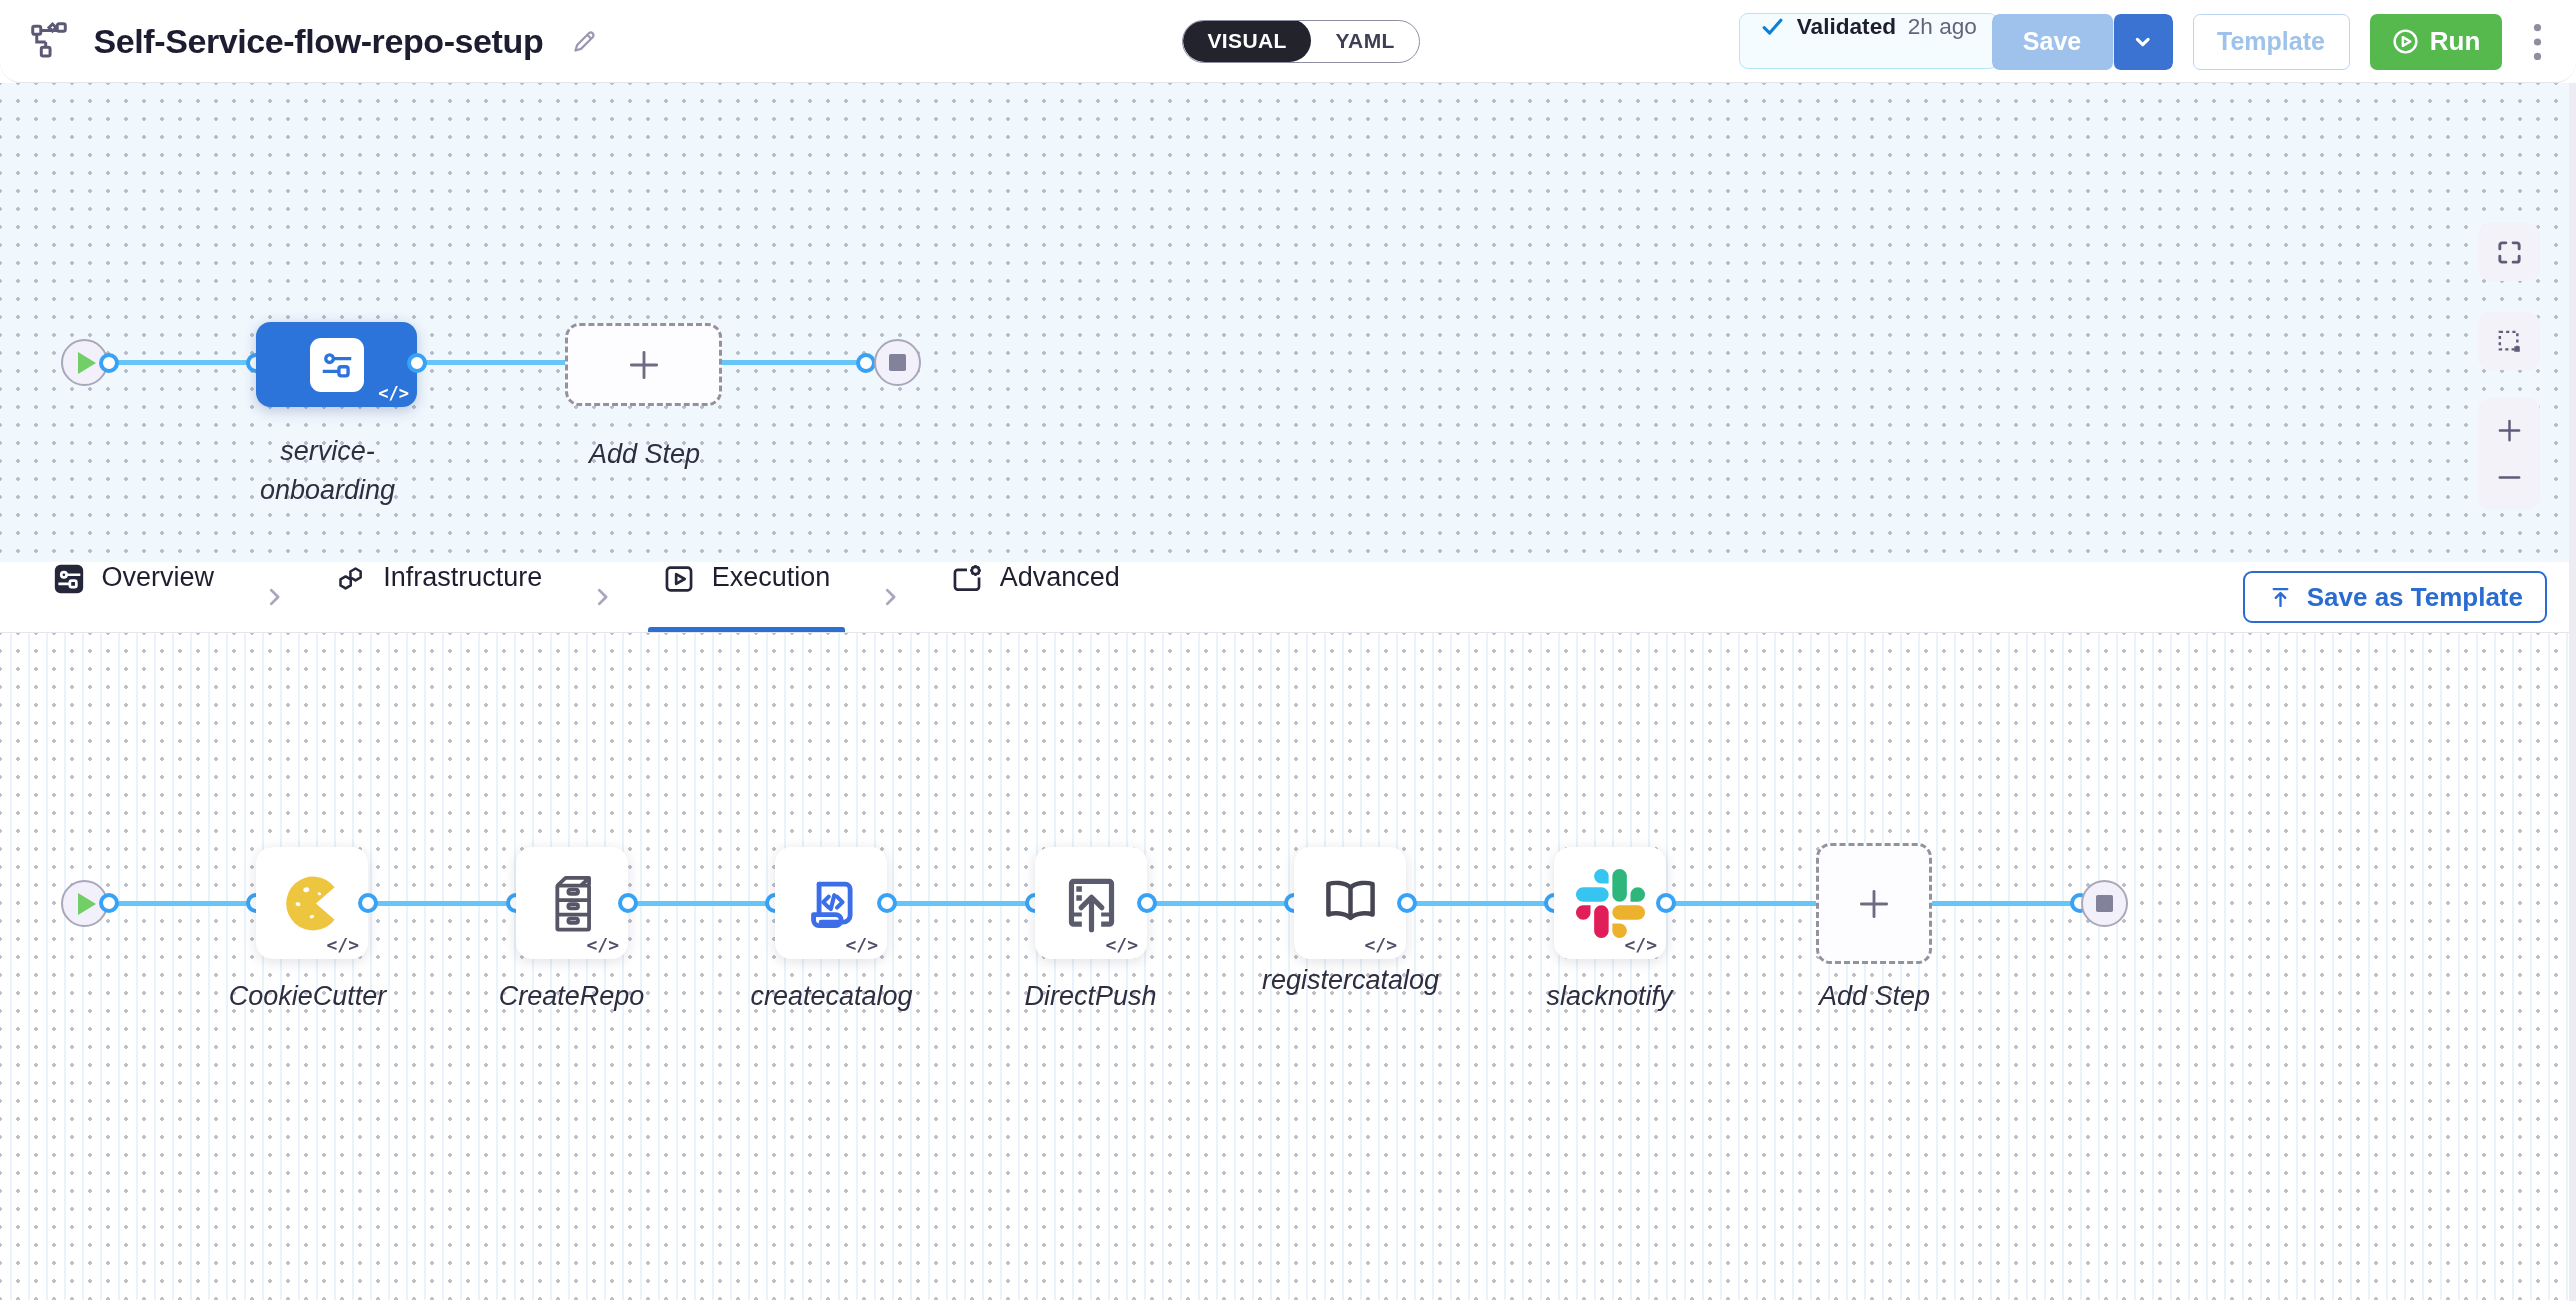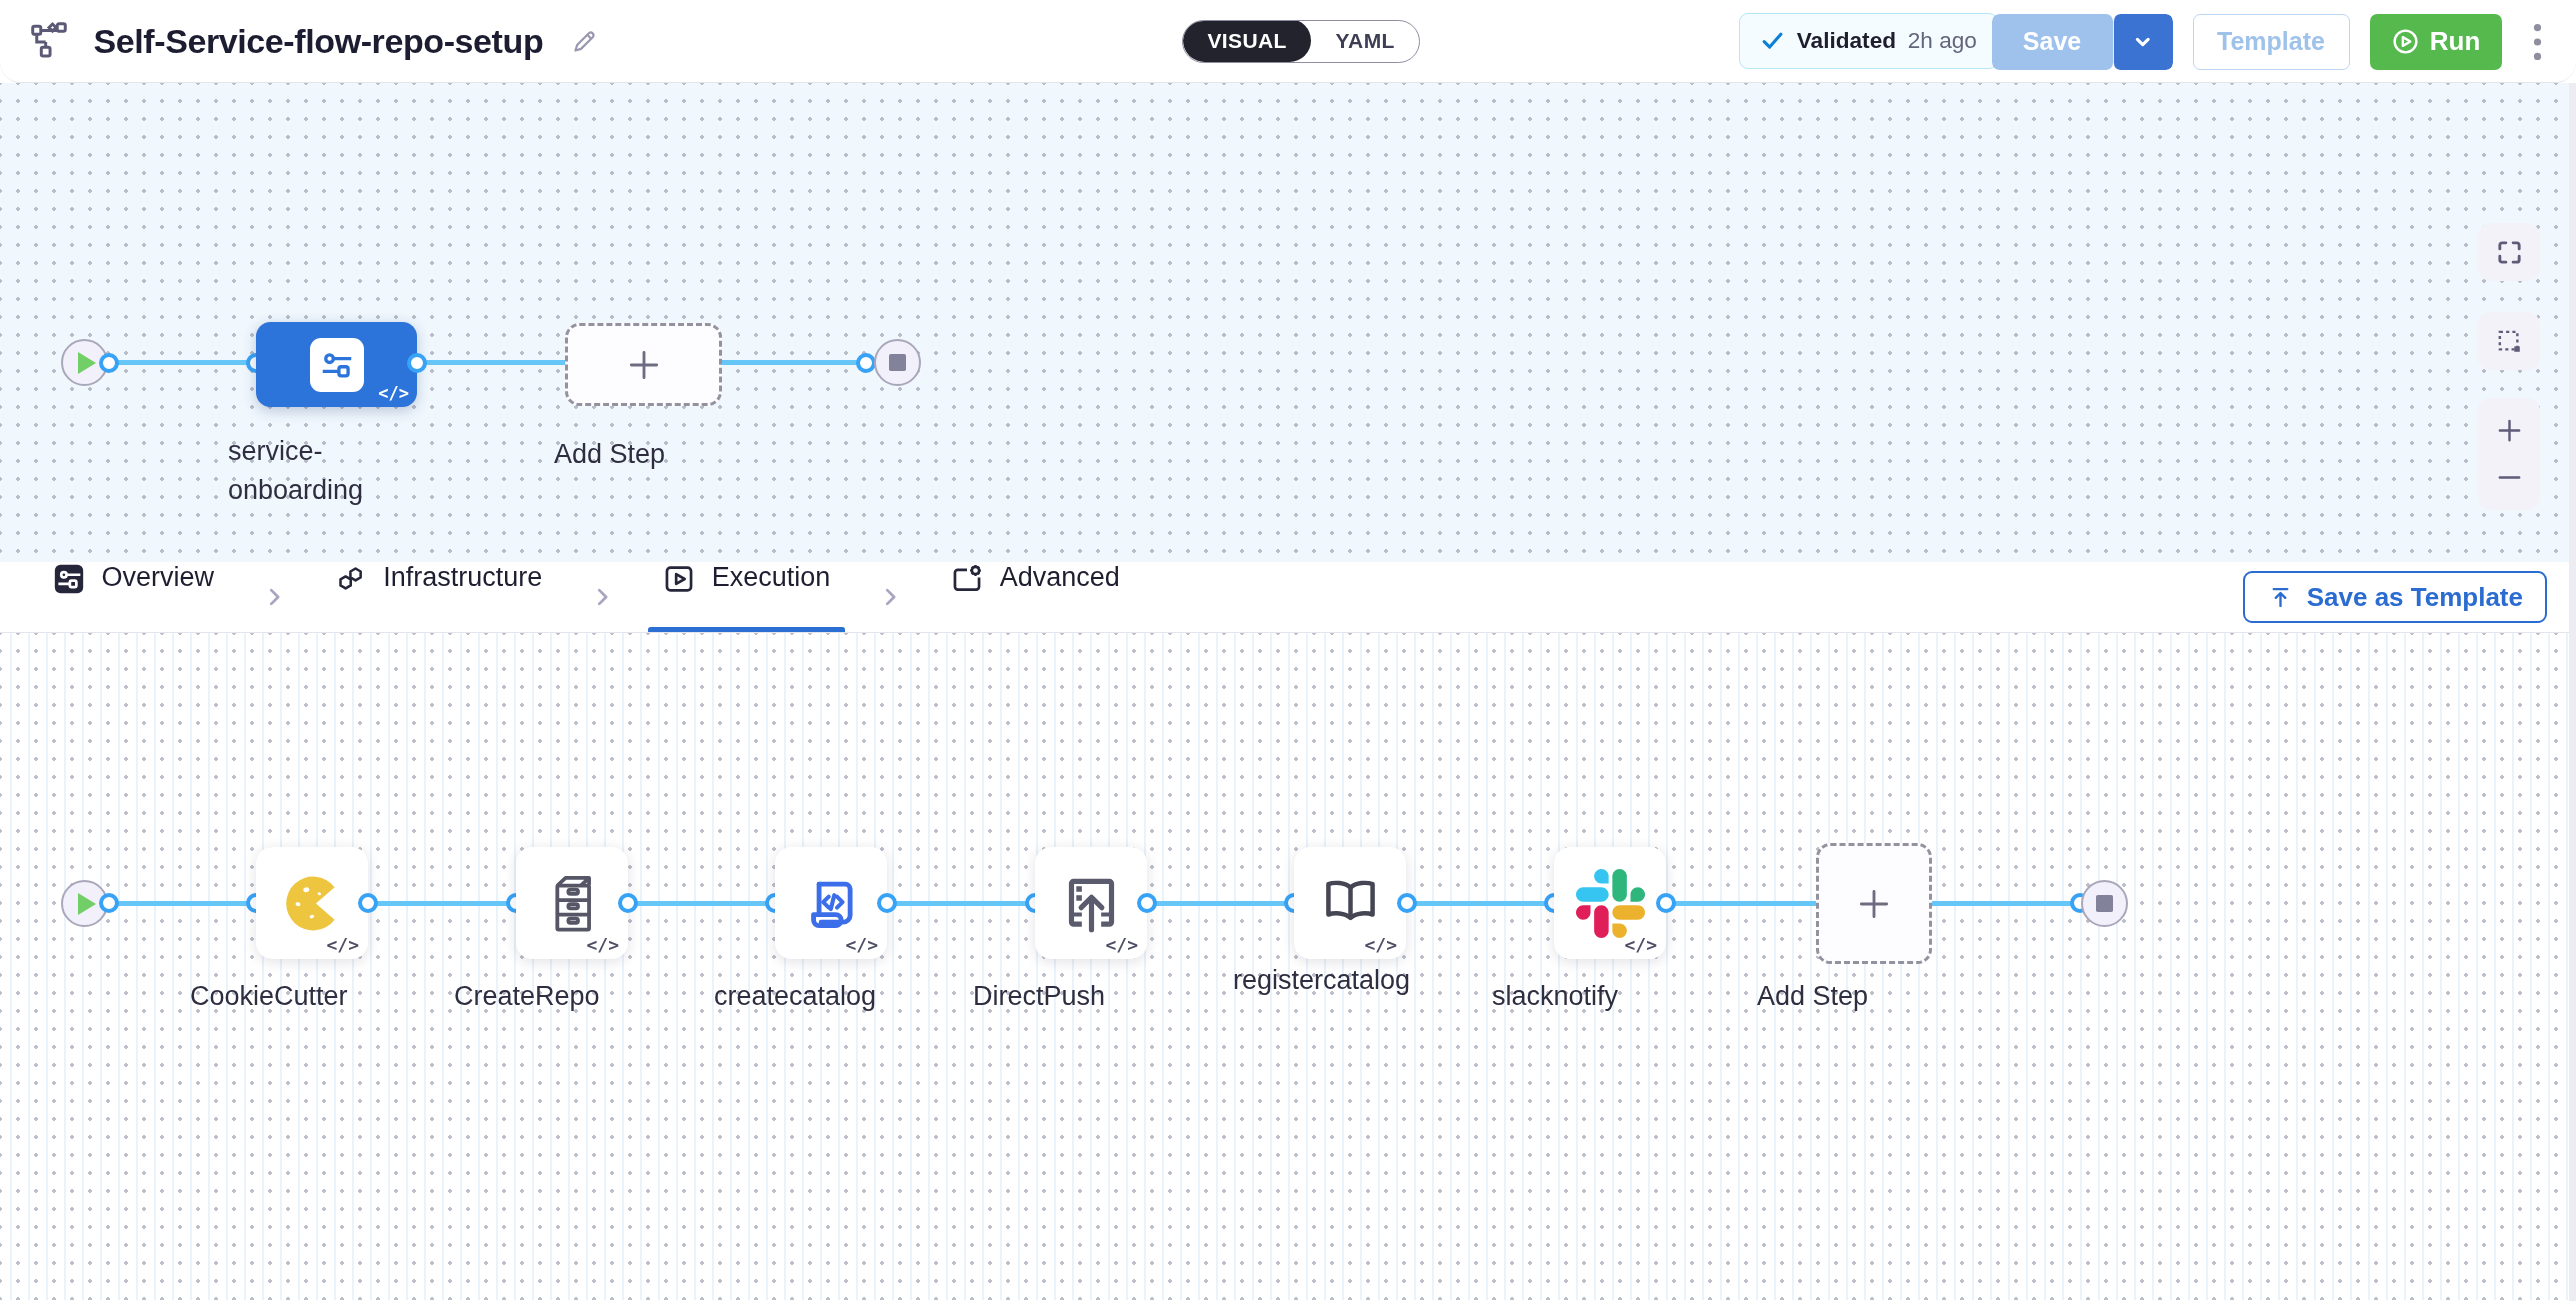--- a/index.html
+++ b/index.html
@@ -14,21 +14,21 @@
   .page-title { font-size:34px; font-weight:700; color:#1D1D32; margin-left:23.5px; letter-spacing:-0.4px; }
   .pencil { width:29px; height:29px; color:#9A98B0; margin-left:27px; cursor:pointer; }
 
   .mode-toggle { position:absolute; left:1182px; top:20px; height:43px; border:1.8px solid #8F8DA2;
     border-radius:22px; background:#fff; display:flex; align-items:flex-end; overflow:hidden; }
   .mode-seg { height:43px; display:flex; align-items:center; padding:0 24.4px; font-size:21px;
     font-weight:700; letter-spacing:0.4px; color:#3E3E54; cursor:pointer; margin-top:-1.8px; }
   .mode-seg.active { background:#23232E; color:#fff; border-radius:22px; }
 
   .validated { position:absolute; left:1739px; top:12.7px; height:56px; background:#F5FCFF;
-    border:1.8px solid #B5E6F8; border-radius:9px; display:flex; align-items:center;
+    border:1.8px solid #B5E6F8; border-radius:9px; display:flex; align-items:flex-start;
     padding:0 20px; gap:11.8px; }
   .validated .check { width:25px; height:25px; color:#0B80D4; }
   .validated .v-label { font-size:22.6px; font-weight:700; color:#1E1E2E; }
   .validated .v-time { font-size:22.6px; color:#64647A; }
 
   .actions { position:absolute; right:23.5px; top:13.6px; display:flex; align-items:center; gap:20px; }
   .btn { border:none; border-radius:7.2px; font-family:inherit; font-weight:700; cursor:pointer;
     display:flex; align-items:center; justify-content:center; }
   .save-split { display:flex; height:56px; border-radius:7.2px; overflow:hidden; }
   .save-main { width:121px; height:56px; background:#9FC2ED; color:#fff; font-size:25px; }
@@ -65,21 +65,21 @@
   .stage-node .icon-box { width:54px; height:54px; background:#fff; border-radius:11px;
     display:flex; align-items:center; justify-content:center; color:#2C74DA; }
   .stage-node .icon-box svg { width:38px; height:38px; }
   .code-badge { position:absolute; right:8.1px; bottom:3.6px; font-family:"DejaVu Sans Mono", monospace;
     font-size:17px; font-weight:700; color:#fff; }
 
   .add-box { position:absolute; background:#FDFDFF; border:3.6px dashed #94929F; border-radius:14.5px;
     display:flex; align-items:center; justify-content:center; cursor:pointer; }
   .add-box svg { width:38px; height:38px; color:#6E6C80; }
 
-  .node-label { position:absolute; text-align:left; font-size:27px; color:#2E2E40; line-height:39px; }
+  .node-label { position:absolute; text-align:center; font-size:27px; color:#2E2E40; line-height:39px;font-style:italic; }
 
   .step-card { position:absolute; top:214px; width:112px; height:112px; background:#fff;
     border-radius:16.3px; box-shadow:0 2.7px 12.7px rgba(30,30,70,.13); display:flex; align-items:center;
     justify-content:center; cursor:pointer; }
   .step-card svg.step-icon { width:69px; height:69px; }
   .step-card .code-badge { color:#4E4E66; font-size:18px; right:9px; bottom:3.6px; }
 
   
   .ctrl-btn { position:absolute; left:2478px; width:62px; height:58px; background:#F4F2F9;
     border:none; border-radius:12.7px; display:flex; align-items:center; justify-content:center; cursor:pointer; }

